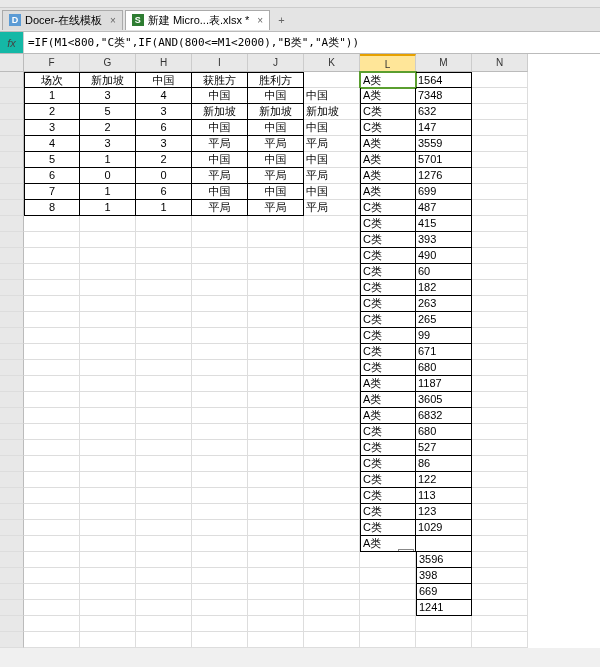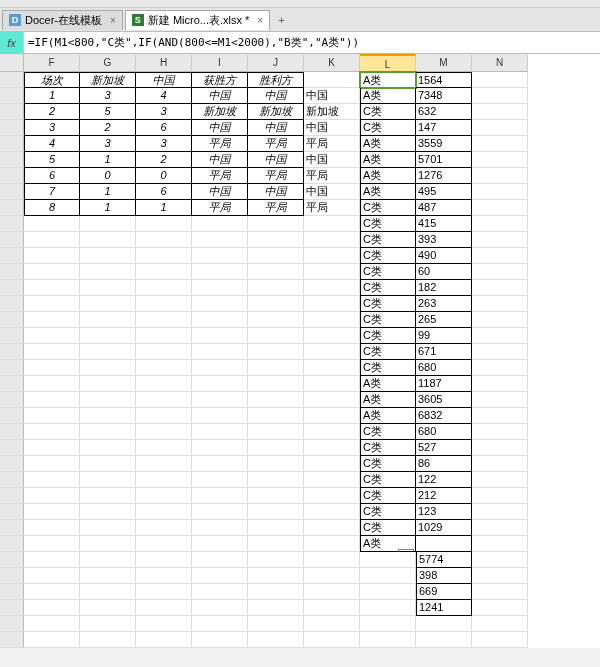--- a/index.html
+++ b/index.html
@@ -7,38 +7,38 @@
   
   .topbar { height: 8px; background: #e8e8e8; border-bottom: 1px solid #ccc; }
   
   .tabbar { display: flex; align-items: center; height: 24px; background: #e4e4e4; border-bottom: 1px solid #bbb; padding-left: 2px; }
   .tab { display: flex; align-items: center; height: 20px; padding: 0 6px; margin-right: 2px; background: #fff; border: 1px solid #aaa; border-bottom: none; font-size: 11px; gap: 4px; }
   .tab.inactive { background: #ddd; }
   .tab-icon { width: 12px; height: 12px; display: inline-flex; align-items: center; justify-content: center; }
   .tab-close { font-size: 10px; color: #666; cursor: pointer; margin-left: 4px; }
   .tab-add { padding: 0 6px; color: #666; cursor: pointer; }
   
-  .formulabar { display: flex; align-items: flex-start; height: 22px; background: #5eead4; border-bottom: 1px solid #bbb; }
+  .formulabar { display: flex; align-items: flex-start; height: 22px; background: #14b8a6; border-bottom: 1px solid #bbb; }
   .fx-label { width: 24px; text-align: center; font-style: italic; color: #444; border-right: 1px solid #ccc; height: 100%; display: flex; align-items: center; justify-content: center; }
   .formula-input { flex: 1; padding: 0 4px; font-size: 11px; border: none; height: 100%; outline: none; font-family: "SimSun", monospace; }
   
   .sheet { display: flex; flex-direction: column; background: #fff; }
   .colhdr-row { display: flex; height: 18px; }
   .rowhdr { width: 24px; background: #e8e8e8; border-right: 1px solid #bbb; border-bottom: 1px solid #bbb; }
   .colhdr { width: 56px; background: #e8e8e8; border-right: 1px solid #ccc; border-bottom: 1px solid #bbb; text-align: center; font-size: 10px; color: #333; line-height: 18px; }
   .colhdr.sel { background: #ffe699; border-top: 2px solid #e6a000; border-bottom: 1px solid #e6a000; }
   
   .gridrow { display: flex; height: 16px; }
   .rownum { width: 24px; background: #e8e8e8; border-right: 1px solid #bbb; border-bottom: 1px solid #ddd; }
   .cell { width: 56px; height: 16px; border-right: 1px solid #ddd; border-bottom: 1px solid #ddd; padding: 0 2px; font-size: 11px; line-height: 15px; overflow: hidden; white-space: nowrap; text-align: left; font-family: "SimSun", Arial; }
   .cell.b-r { border-right: 1px solid #000; }
   .cell.b-b { border-bottom: 1px solid #000; }
   .cell.b-l { border-left: 1px solid #000; }
   .cell.b-t { border-top: 1px solid #000; }
-  .cell.center { text-align: center; font-style: italic; }
+  .cell.center { text-align: center; }
   .cell.active { outline: 2px solid #5a9e2f; outline-offset: -1px; }
   
   .paste-ind { position: relative; }
   .paste-ind::after { content: ""; position: absolute; right: 1px; bottom: -10px; width: 14px; height: 10px; background: #fff; border: 1px solid #888; }
 </style>
 </head>
 <body>
 
 <div class="topbar"></div>
 
@@ -163,21 +163,21 @@
       </div>
       <div class="gridrow">
         <div class="rownum"></div>
         <div class="cell b-r b-b center b-l">7</div>
         <div class="cell b-r b-b center">1</div>
         <div class="cell b-r b-b center">6</div>
         <div class="cell b-r b-b center">中国</div>
         <div class="cell b-r b-b center">中国</div>
         <div class="cell">中国</div>
         <div class="cell b-r b-b b-l">A类</div>
-        <div class="cell b-r b-b">495</div>
+        <div class="cell b-r b-b">699</div>
         <div class="cell"></div>
       </div>
       <div class="gridrow">
         <div class="rownum"></div>
         <div class="cell b-r b-b center b-l">8</div>
         <div class="cell b-r b-b center">1</div>
         <div class="cell b-r b-b center">1</div>
         <div class="cell b-r b-b center">平局</div>
         <div class="cell b-r b-b center">平局</div>
         <div class="cell">平局</div>
@@ -391,21 +391,21 @@
       </div>
       <div class="gridrow">
         <div class="rownum"></div>
         <div class="cell"></div>
         <div class="cell"></div>
         <div class="cell"></div>
         <div class="cell"></div>
         <div class="cell"></div>
         <div class="cell"></div>
         <div class="cell b-r b-b b-l">C类</div>
-        <div class="cell b-r b-b">212</div>
+        <div class="cell b-r b-b">113</div>
         <div class="cell"></div>
       </div>
       <div class="gridrow">
         <div class="rownum"></div>
         <div class="cell"></div>
         <div class="cell"></div>
         <div class="cell"></div>
         <div class="cell"></div>
         <div class="cell"></div>
         <div class="cell"></div>
@@ -439,21 +439,21 @@
       </div>
       <div class="gridrow">
         <div class="rownum"></div>
         <div class="cell"></div>
         <div class="cell"></div>
         <div class="cell"></div>
         <div class="cell"></div>
         <div class="cell"></div>
         <div class="cell"></div>
         <div class="cell"></div>
-        <div class="cell b-r b-b b-l">5774</div>
+        <div class="cell b-r b-b b-l">3596</div>
         <div class="cell"></div>
       </div>
       <div class="gridrow">
         <div class="rownum"></div>
         <div class="cell"></div>
         <div class="cell"></div>
         <div class="cell"></div>
         <div class="cell"></div>
         <div class="cell"></div>
         <div class="cell"></div>

